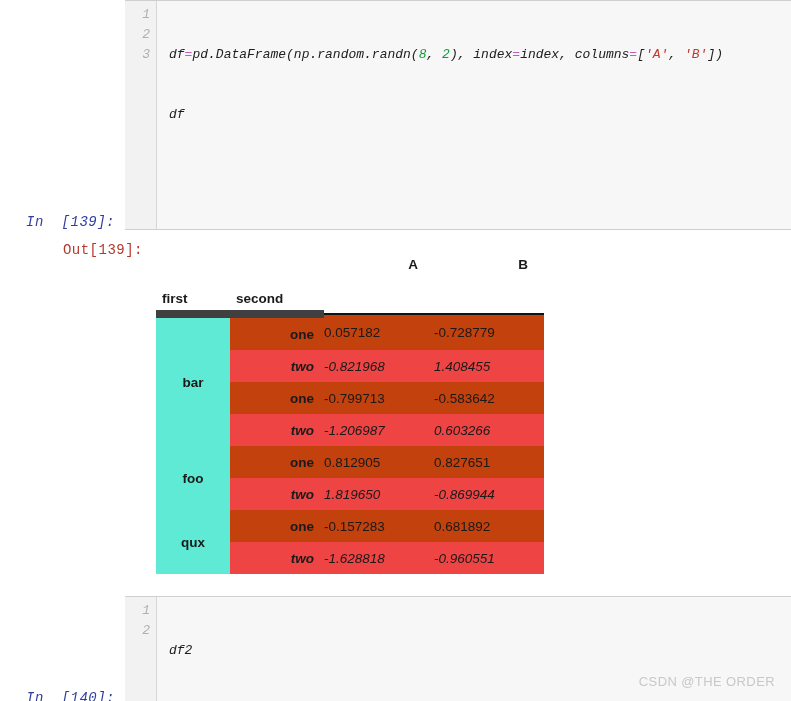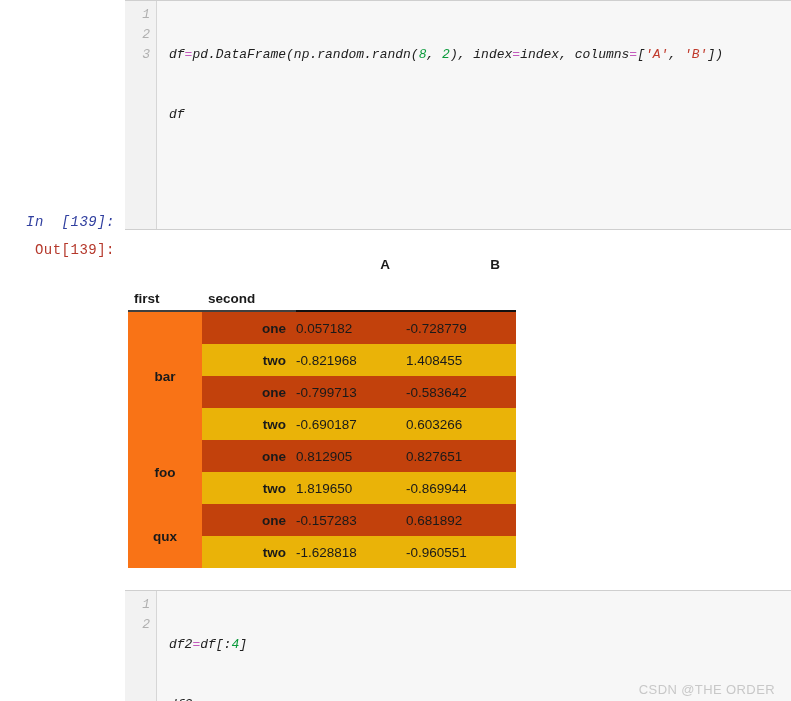--- a/index.html
+++ b/index.html
@@ -28,21 +28,21 @@
     flex: 0 0 125px;
     box-sizing: border-box;
     text-align: right;
     padding-right: 10px;
     font-family: "Liberation Mono", "DejaVu Sans Mono", monospace;
     font-size: 14px;
     letter-spacing: 0.5px;
     white-space: pre;
   }
   .prompt.in  { color: #303f9f; }
-  .prompt.out { color: #b5382b; }
+  .prompt.out { color: #b5382b; margin-left: 28px; }
 
   
   .code-area {
     flex: 1 1 auto;
     display: flex;
     background: #f7f7f7;
     border: 1px solid #cfcfcf;
     border-left: none;
     border-right: none;
     box-sizing: border-box;
@@ -109,64 +109,64 @@
     vertical-align: bottom;
     padding-bottom: 2px;
   }
   
   table.df thead tr.idxrow th {
     height: 32px;
     font-weight: bold;
     text-align: left;
     vertical-align: bottom;
     padding-bottom: 4px;
-    border-bottom: 2px solid #404040;
+    border-bottom: 8px solid #404040;
   }
   table.df thead tr.idxrow th.blank {
     border-bottom: 2px solid #111;
   }
   .c-first  { width: 52px; padding-left: 6px !important; }
   .c-second { width: 72px; padding-left: 6px !important; margin-left: 33px; }
   .c-val    { width: 94px; }
 
   table.df tbody td {
     height: 32px;
     vertical-align: middle;
   }
   td.idx-first {
-    background: #f97316;
+    background: #5eead4;
     font-weight: bold;
     text-align: center;
     width: 52px;
   }
   td.idx-second {
     font-weight: bold;
     text-align: right;
     padding-right: 10px !important;
     width: 72px;
   }
   td.val {
     padding-right: 16px !important;
     width: 94px;
     font-variant-numeric: tabular-nums;
   }
   tbody tr.odd td.idx-second,
   tbody tr.odd td.val { background: #c2410c; }
   tbody tr.even td.idx-second,
-  tbody tr.even td.val { background: #eab308; }
+  tbody tr.even td.val { background: #ef4444; font-style: italic; }
 
   
   .gap-sm { height: 12px; }
   .gap-md { height: 22px; }
 
   
   .watermark {
     position: absolute;
     right: 16px;
-    bottom: 4px;
+    bottom: 12px;
     color: #c8c8c8;
     font-size: 13px;
     font-family: "Liberation Sans", sans-serif;
     letter-spacing: 0.4px;
     user-select: none;
   }
 </style>
 </head>
 <body>
 
@@ -218,21 +218,21 @@
           <td class="val">-0.821968</td>
           <td class="val">1.408455</td>
         </tr>
         <tr class="odd">
           <td class="idx-second">one</td>
           <td class="val">-0.799713</td>
           <td class="val">-0.583642</td>
         </tr>
         <tr class="even">
           <td class="idx-second">two</td>
-          <td class="val">-0.690187</td>
+          <td class="val">-1.206987</td>
           <td class="val">0.603266</td>
         </tr>
         <tr class="odd">
           <td class="idx-first" rowspan="2">foo</td>
           <td class="idx-second">one</td>
           <td class="val">0.812905</td>
           <td class="val">0.827651</td>
         </tr>
         <tr class="even">
           <td class="idx-second">two</td>
@@ -258,19 +258,18 @@
 <div class="gap-md"></div>
 
 <div class="cell-row">
   <div class="prompt in">In  [140]:</div>
   <div class="code-area">
     <div class="gutter">
       <div>1</div>
       <div>2</div>
     </div>
     <div class="code-lines">
-      <span class="ln"><span class="tok-pun">df2</span><span class="tok-op">=</span><span class="tok-pun">df[:</span><span class="tok-num">4</span><span class="tok-pun">]</span></span>
       <span class="ln">df2</span>
     </div>
   </div>
 </div>
 
 <div class="watermark">CSDN @THE ORDER</div>
 
 </body></html>

